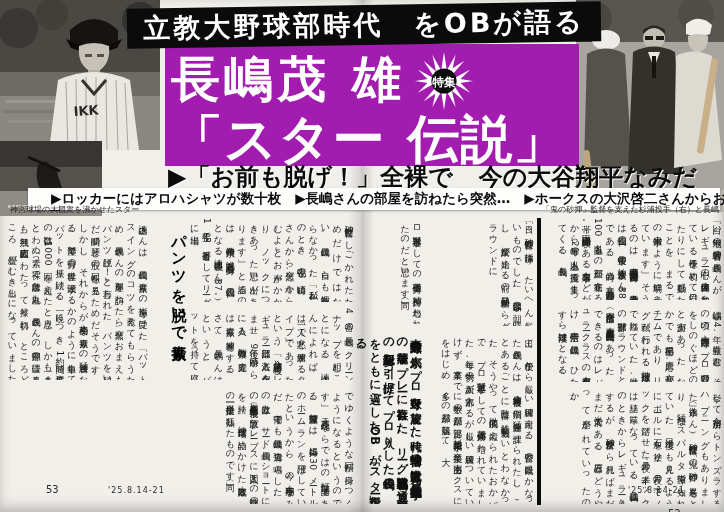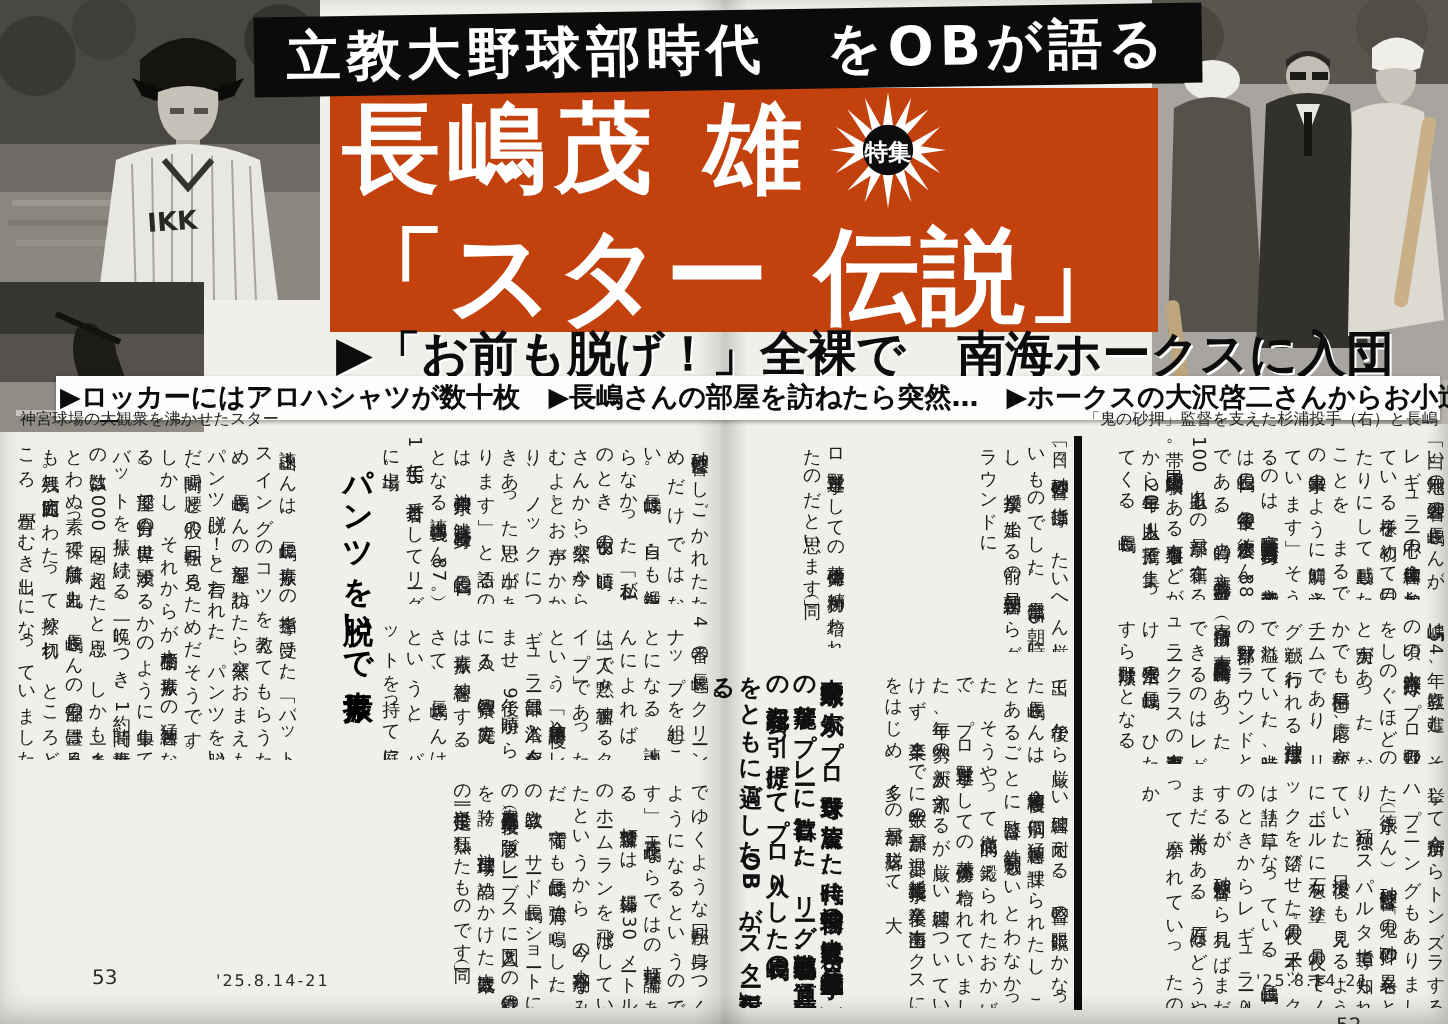--- a/index.html
+++ b/index.html
@@ -14,38 +14,38 @@
   .photo{position:absolute;overflow:hidden;background:#777;}
   .photo svg{display:block;}
   
   #top-banner{
     left:127px;top:5px;width:474px;height:40px;background:#0b0b0b;color:#fff;
     display:flex;align-items:center;justify-content:center;
     font-weight:bold;font-size:27px;letter-spacing:3px;
     transform:rotate(-0.9deg);z-index:6;white-space:nowrap;
   }
   #headline-box{
-    left:165px;top:44px;width:414px;height:122px;background:#c2410c;color:#fff;
-    z-index:5;display:flex;flex-direction:column;justify-content:space-between;padding:0 6px;box-sizing:border-box;
+    left:165px;top:44px;width:414px;height:122px;background:#a21caf;color:#fff;
+    z-index:5;display:flex;flex-direction:column;justify-content:flex-end;padding:0 6px;box-sizing:border-box;
   }
   .hl-row{display:flex;align-items:center;white-space:nowrap;}
   .hl1{font-size:49px;font-weight:900;letter-spacing:4px;line-height:1.04;}
   .hl2{font-size:52px;font-weight:900;letter-spacing:1px;line-height:1.04;}
   .hl-gap{display:inline-block;width:22px;}
   #badge{width:62px;height:62px;margin-left:8px;flex:0 0 auto;}
   #subhead1{
     left:168px;top:164px;width:552px;height:26px;color:#0c0c0c;z-index:6;
     font-weight:900;font-size:24px;white-space:nowrap;display:flex;align-items:center;
     text-shadow:1px 1px 0 #fff;
   }
   .sh-gap{display:inline-block;width:26px;}
   #subhead2{
     left:28px;top:188px;width:692px;height:22px;background:#fdfdfb;z-index:6;
     display:flex;align-items:center;gap:14px;white-space:nowrap;
-    font-weight:bold;font-size:13.5px;color:#0c0c0c;padding-left:2px;box-sizing:border-box;
+    font-weight:bold;font-size:13.5px;color:#0c0c0c;padding-left:23px;box-sizing:border-box;
     box-shadow:0 1px 2px rgba(0,0,0,.35);
   }
   .caption{position:absolute;font-size:8px;color:#222;z-index:6;white-space:nowrap;}
   
   .vtext{
     position:absolute;writing-mode:vertical-rl;text-orientation:mixed;
     font-size:9px;line-height:1.32;letter-spacing:0.5px;color:#1d1d1d;
     overflow:hidden;text-align:justify;
   }
   .vlead{
@@ -165,21 +165,21 @@
     <div class="hl-row">
       <span class="hl2">「スター</span>
       <span class="hl-gap"></span>
       <span class="hl2">伝説」</span>
     </div>
   </div>
 
   <div class="abs" id="subhead1">
     <span>▶「お前も脱げ！」全裸で</span>
     <span class="sh-gap"></span>
-    <span>南海ホークスに入団</span>
+    <span>今の大谷翔平なみだ</span>
   </div>
   <div class="abs" id="subhead2">
     <span>▶ロッカーにはアロハシャツが数十枚</span>
     <span>▶長嶋さんの部屋を訪ねたら突然…</span>
     <span>▶ホークスの大沢啓二さんからお小遣い</span>
   </div>
 
   <div class="caption" style="left:10px;top:204px;">神宮球場の大観衆を沸かせたスター</div>
   <div class="caption" style="left:542px;top:204px;">「鬼の砂押」監督を支えた杉浦投手（右）と長嶋</div>
 

